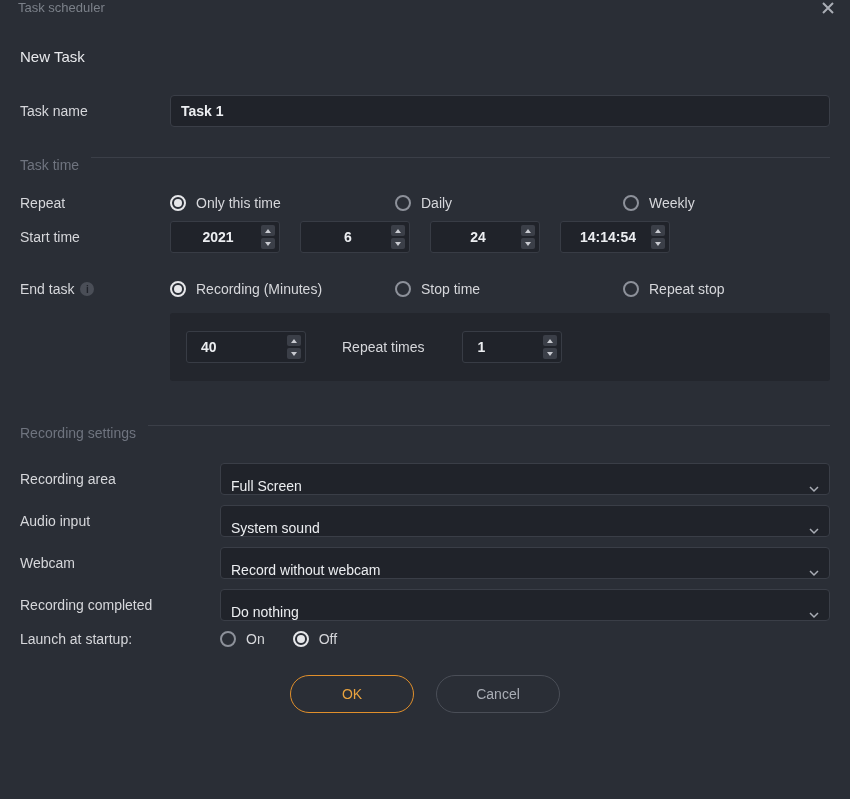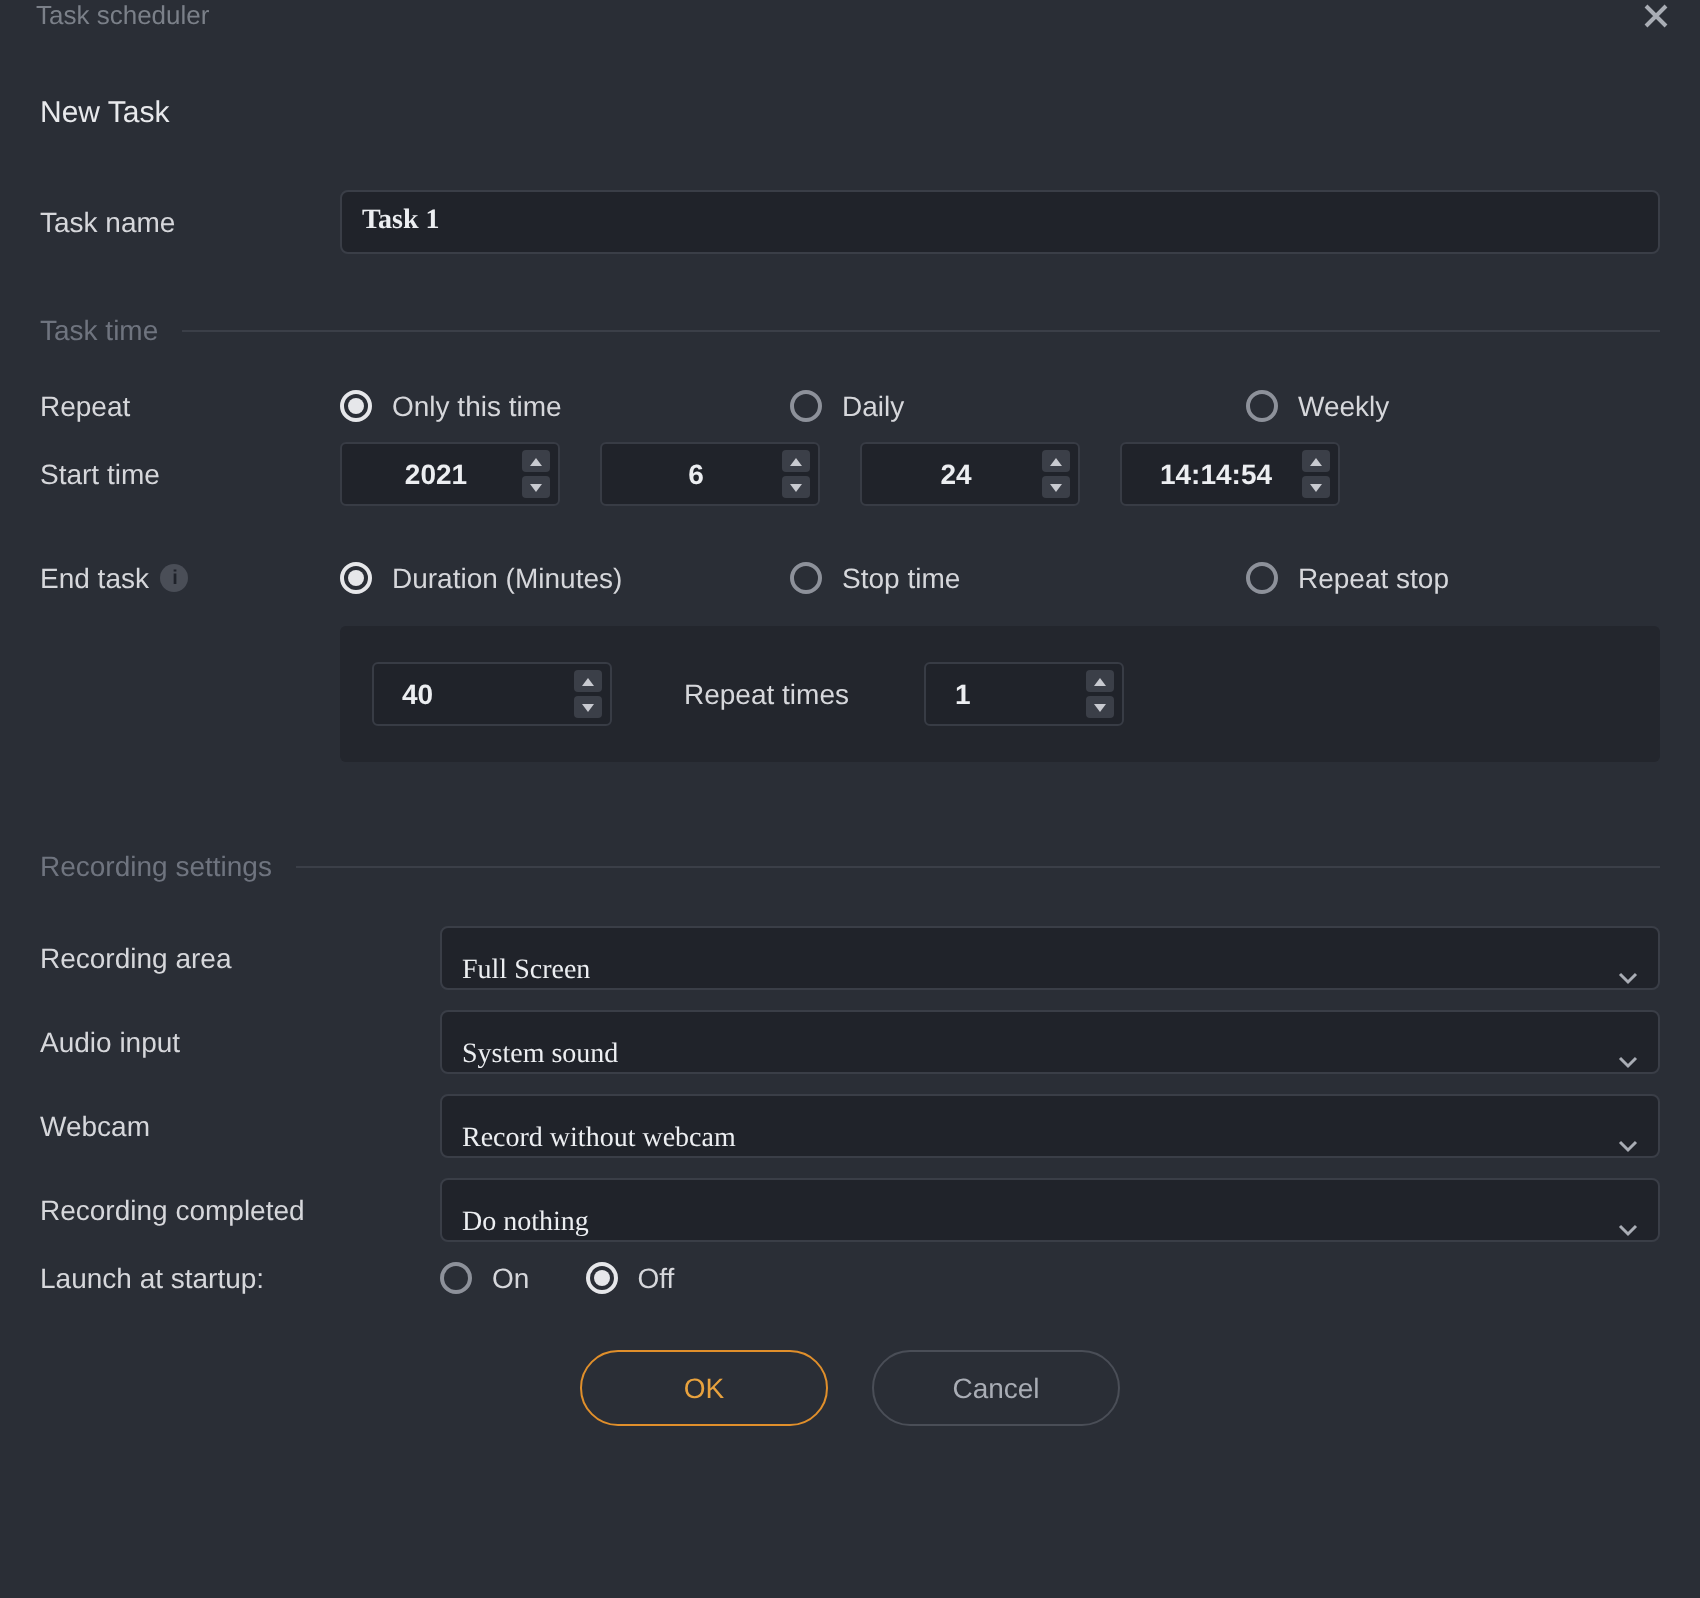--- a/index.html
+++ b/index.html
@@ -52,26 +52,26 @@
   .field-col { flex: 1; }
   .text-input, .select-box {
     width: 100%;
     height: 32px;
     background: #20232a;
     border: 1px solid #3a3e47;
     border-radius: 4px;
     color: #eceef1;
     padding: 0 10px;
     font-size: 14px;
-    font-family: Liberation Serif, serif;
+    font-family: Liberation Sans, sans-serif;
     outline: none;
   }
   .text-input { font-weight: 600; }
   .section-heading-row {
-    display: flex; align-items: center;
+    display: flex; 
     gap: 12px;
     margin: 20px 0 22px 0;
   }
   .section-heading {
     color: #6f747f;
     font-size: 14px;
     white-space: nowrap;
   }
   .section-divider {
     flex: 1;
@@ -276,21 +276,21 @@
     </div>
 
     <div class="row row-tight" style="margin-top:18px;">
       <div class="label-col">
         <span>End task</span>
         <span class="info-icon">i</span>
       </div>
       <div class="field-col radio-row radio-3col">
         <div class="radio-item">
           <span class="radio-dot checked"></span>
-          <span>Duration (Minutes)</span>
+          <span>Recording (Minutes)</span>
         </div>
         <div class="radio-item">
           <span class="radio-dot"></span>
           <span>Stop time</span>
         </div>
         <div class="radio-item">
           <span class="radio-dot"></span>
           <span>Repeat stop</span>
         </div>
       </div>

